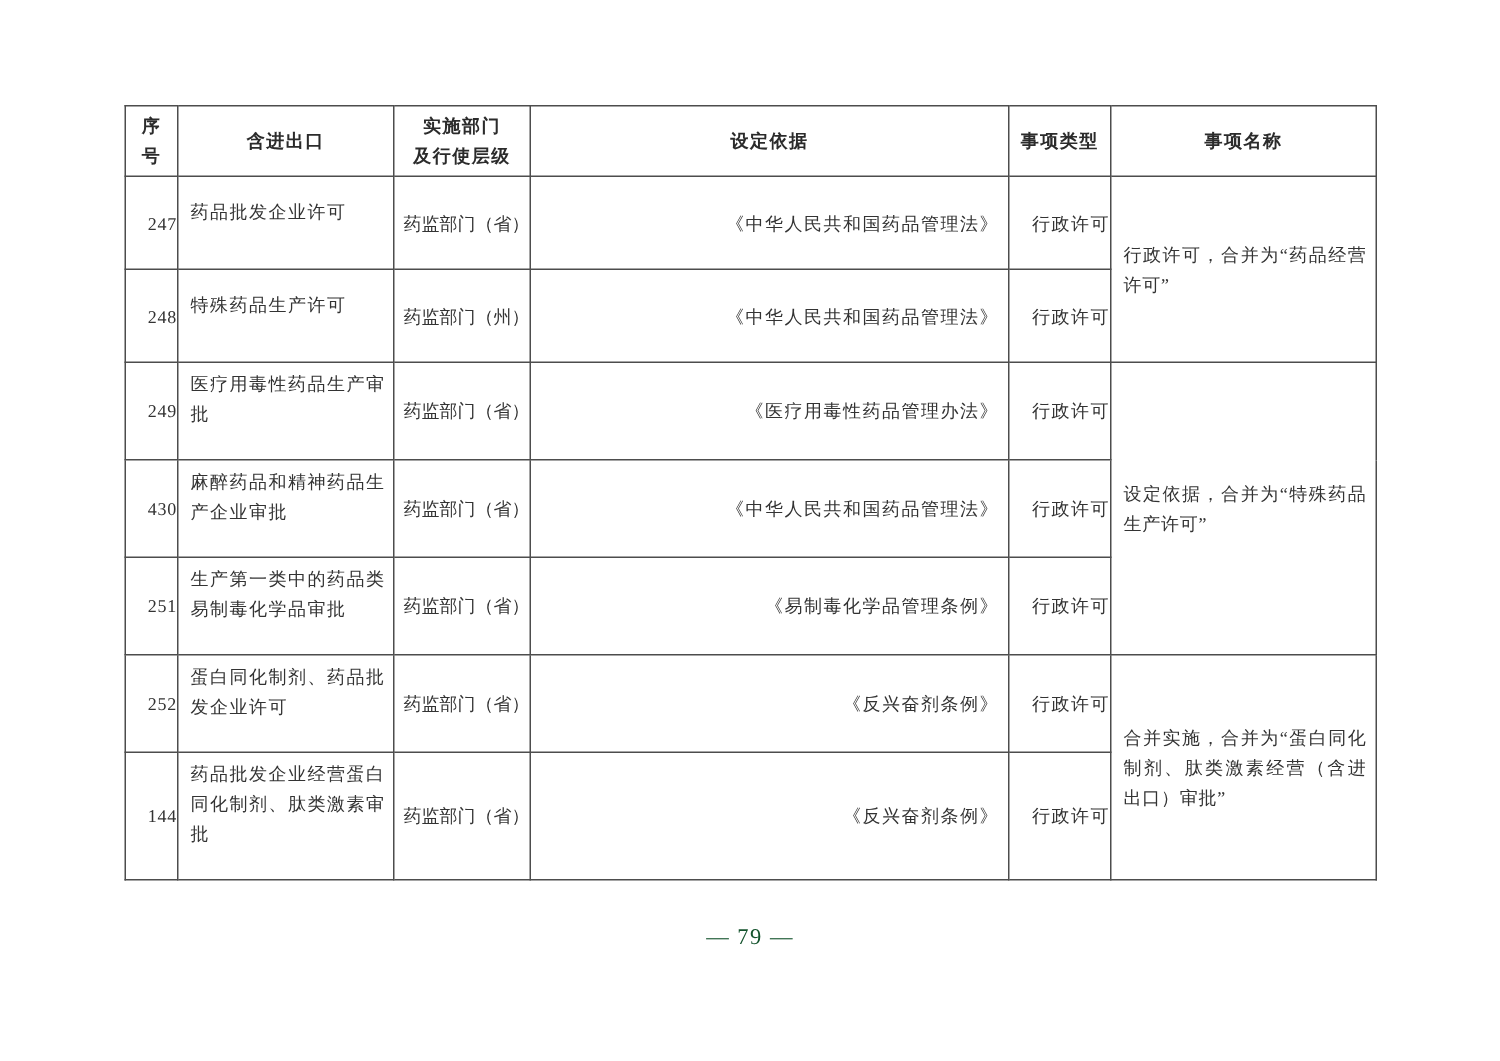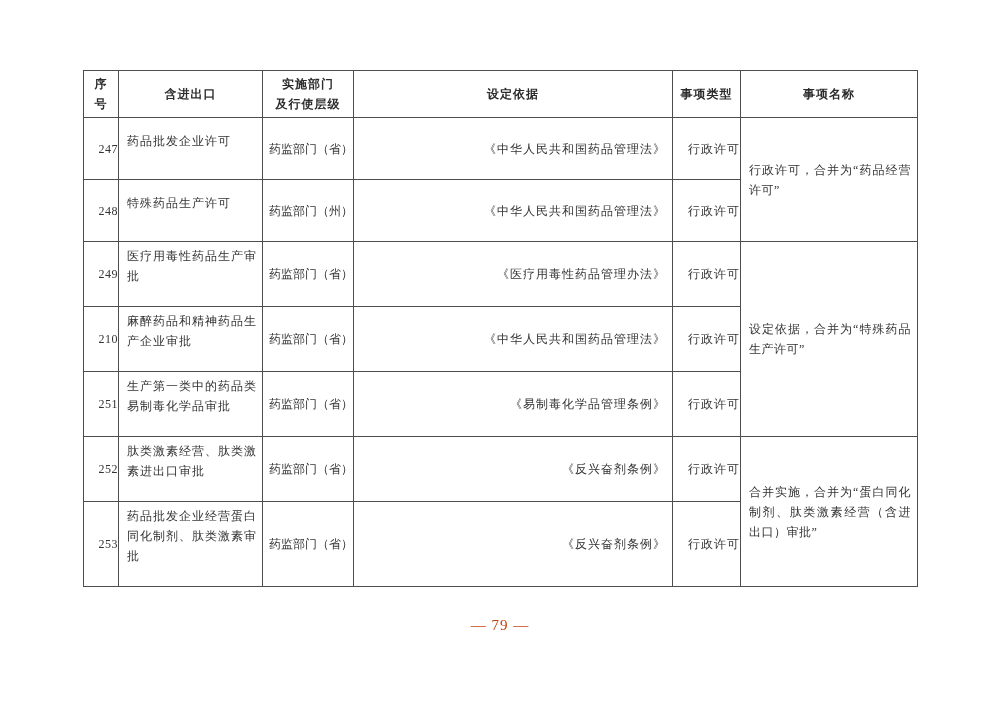--- a/index.html
+++ b/index.html
@@ -88,21 +88,21 @@
     line-height: 22px;
   }
   .page-number {
     position: absolute;
     left: 0;
     right: 0;
     top: 617px;
     text-align: center;
     font-family: "Liberation Serif", serif;
     font-size: 15px;
-    color: #c2410c;
+    color: #14532d;
     letter-spacing: 1px;
   }
 </style>
 </head>
 <body>
 
 <div class="doc-table-wrap">
   <table class="approval-table">
     <colgroup>
       <col class="c-no">
@@ -142,43 +142,43 @@
       </tr>
       <tr>
         <td class="cell-no">249</td>
         <td class="cell-name">医疗用毒性药品生产审批</td>
         <td class="cell-dept">药监部门（省）</td>
         <td class="cell-basis">《医疗用毒性药品管理办法》</td>
         <td class="cell-type">行政许可</td>
         <td class="cell-adjust" rowspan="3">设定依据，合并为“特殊药品生产许可”</td>
       </tr>
       <tr>
-        <td class="cell-no">210</td>
+        <td class="cell-no">430</td>
         <td class="cell-name">麻醉药品和精神药品生产企业审批</td>
         <td class="cell-dept">药监部门（省）</td>
         <td class="cell-basis">《中华人民共和国药品管理法》</td>
         <td class="cell-type">行政许可</td>
       </tr>
       <tr>
         <td class="cell-no">251</td>
         <td class="cell-name">生产第一类中的药品类易制毒化学品审批</td>
         <td class="cell-dept">药监部门（省）</td>
         <td class="cell-basis">《易制毒化学品管理条例》</td>
         <td class="cell-type">行政许可</td>
       </tr>
       <tr>
         <td class="cell-no">252</td>
-        <td class="cell-name">肽类激素经营、肽类激素进出口审批</td>
+        <td class="cell-name">蛋白同化制剂、药品批发企业许可</td>
         <td class="cell-dept">药监部门（省）</td>
         <td class="cell-basis">《反兴奋剂条例》</td>
         <td class="cell-type">行政许可</td>
         <td class="cell-adjust" rowspan="2">合并实施，合并为“蛋白同化制剂、肽类激素经营（含进出口）审批”</td>
       </tr>
       <tr class="last-row">
-        <td class="cell-no">253</td>
+        <td class="cell-no">144</td>
         <td class="cell-name">药品批发企业经营蛋白同化制剂、肽类激素审批</td>
         <td class="cell-dept">药监部门（省）</td>
         <td class="cell-basis">《反兴奋剂条例》</td>
         <td class="cell-type">行政许可</td>
       </tr>
     </tbody>
   </table>
 </div>
 
 <div class="page-number">— 79 —</div>

